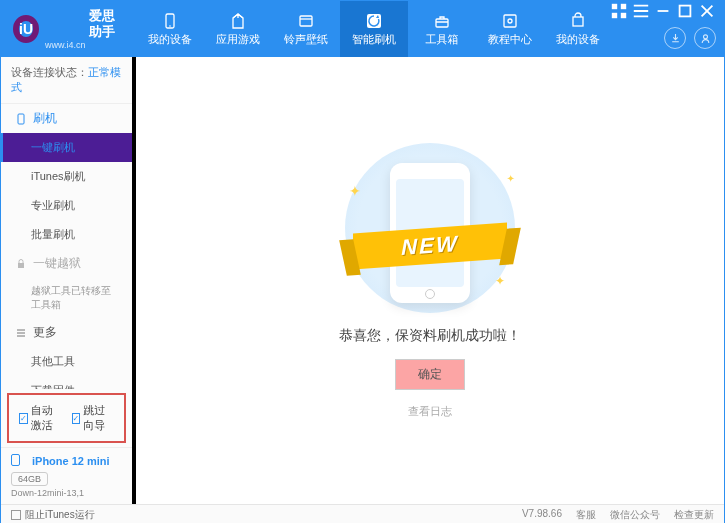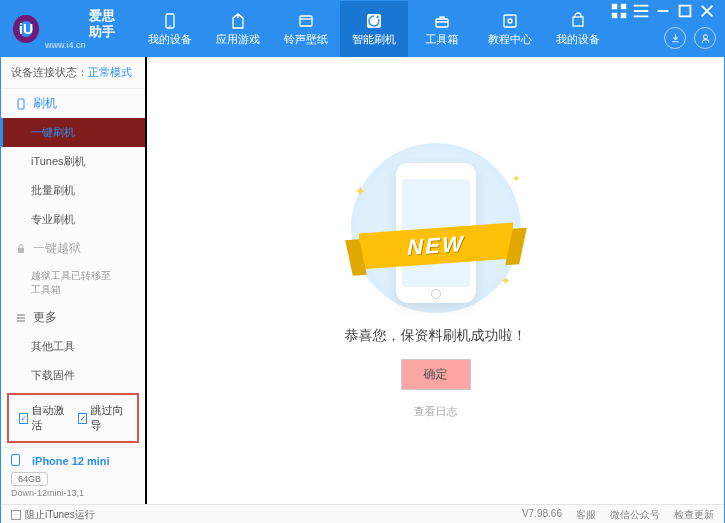--- a/index.html
+++ b/index.html
@@ -19,30 +19,30 @@
 .nav-icon svg{width:18px;height:18px;fill:#fff;}
 .header-right{position:absolute;right:8px;top:0;height:100%;display:flex;flex-direction:column;align-items:flex-end;justify-content:space-between;padding:4px 0;}
 .win-controls{display:flex;gap:4px;font-size:10px;}
 .win-btn{width:18px;height:12px;display:flex;align-items:center;justify-content:center;cursor:pointer;}
 .user-icons{display:flex;gap:8px;padding-bottom:4px;}
 .circ-icon{width:22px;height:22px;border:1.5px solid rgba(255,255,255,.6);border-radius:50%;display:flex;align-items:center;justify-content:center;cursor:pointer;}
 .circ-icon svg{width:11px;height:11px;fill:rgba(255,255,255,.8);}
 
 
 .body{display:flex;height:447px;}
-.sidebar{width:146px;border-right:2px solid #000000;background:#fbfbfb;display:flex;flex-direction:column;}
+.sidebar{width:135px;border-right:4px solid #000000;background:#fbfbfb;display:flex;flex-direction:column;}
 .status-bar{font-size:11px;padding:8px 10px;color:#666;border-bottom:1px solid #eee;}
 .status-val{color:#2c8ff0;}
 
 .menu{flex:1;overflow-y:auto;}
 .menu-head{display:flex;align-items:center;padding:6px 14px;font-size:12px;color:#555;gap:6px;}
 .menu-head .line-icon{width:12px;height:12px;display:flex;align-items:center;justify-content:center;}
 .menu-head.blue{color:#2c8ff0;}
 .menu-item{padding:7px 10px 7px 30px;font-size:11px;color:#555;cursor:pointer;}
-.menu-item.active{background:#7f1d1d;color:#2c8ff0;border-left:2px solid #2c8ff0;padding-left:28px;}
+.menu-item.active{background:#4c1d95;color:#2c8ff0;border-left:2px solid #2c8ff0;padding-left:28px;}
 .menu-note{padding:6px 10px 6px 30px;font-size:10px;color:#999;line-height:1.4;}
 .menu-head.grey{color:#aaa;}
 .lock-icon{width:12px;height:12px;}
 
 .check-row{display:flex;gap:10px;padding:8px 10px;border:2px solid #d9534f;margin:4px 6px;}
 .chk{display:flex;align-items:center;gap:3px;font-size:11px;color:#444;}
 .chk-box{width:11px;height:11px;border:1px solid #2c8ff0;display:flex;align-items:center;justify-content:center;color:#2c8ff0;font-size:8px;}
 
 .device-box{padding:6px 10px;border-top:1px solid #eee;}
 .dev-name{color:#2c8ff0;font-size:11px;font-weight:bold;display:flex;align-items:center;gap:12px;}
@@ -213,22 +213,22 @@
           <span class="line-icon">
               <svg viewBox="0 0 12 12">
                 <rect x="3" y="1" width="6" height="10" rx="1" fill="none" stroke="#2c8ff0" stroke-width="1"></rect>
               </svg>
             </span>
           <span>刷机</span>
         </div>
         <div id="flash-items">
             <div class="menu-item active">一键刷机</div>
             <div class="menu-item">iTunes刷机</div>
+            <div class="menu-item">专业刷机</div>
             <div class="menu-item">批量刷机</div>
-            <div class="menu-item">专业刷机</div>
           </div>
 
         <div class="menu-head grey">
           <span class="lock-icon"><svg viewBox="0 0 12 12">
                 <rect x="3" y="5" width="6" height="5" fill="#bbb"></rect>
                 <path d="M4 5V3.5a2 2 0 0 1 4 0V5" fill="none" stroke="#bbb" stroke-width="1"></path>
               </svg></span>
           <span>一键越狱</span>
         </div>
         <div class="menu-note" style="white-space:pre-line;">越狱工具已转移至

